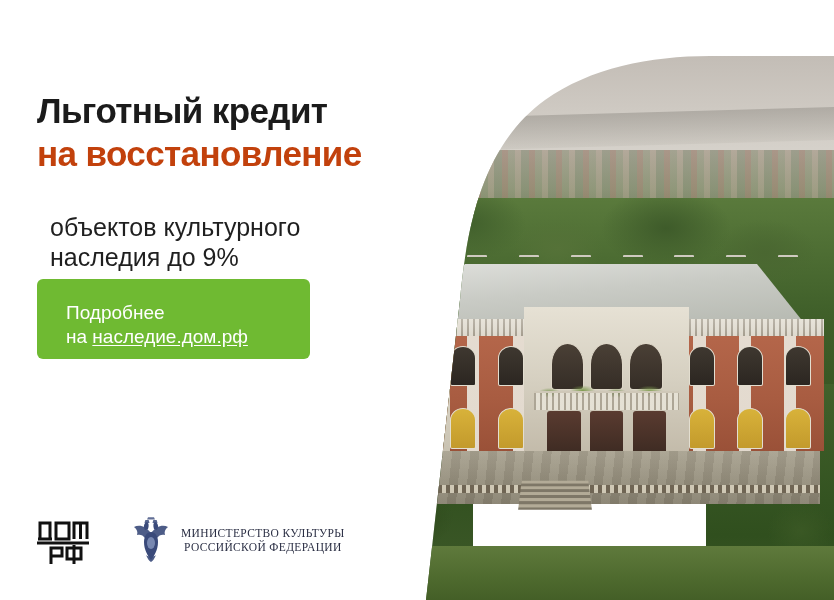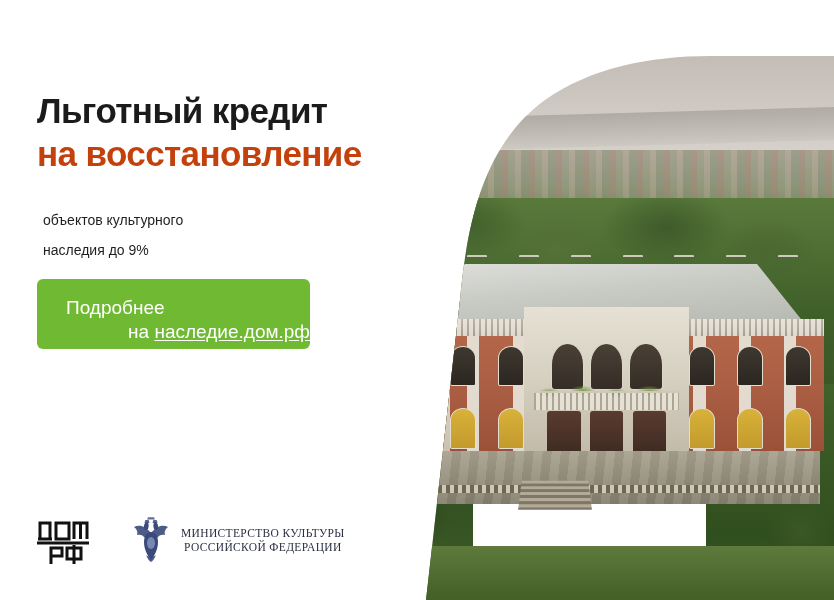--- a/index.html
+++ b/index.html
@@ -376,54 +376,53 @@
   }
   .headline .accent {
     color: #c2410c;
   }
 
   .subtitle {
     position: absolute;
     left: 37px;
     top: 188px;
     width: 300px;
-    margin: 6px;
-    font-size: 14px;
+    margin: 13px;
+    font-size: 25px;
     line-height: 30px;
     font-weight: normal;
     color: #1f1f1f;
   }
 
   .cta {
     position: absolute;
     left: 37px;
     top: 268px;
     width: 273px;
-    height: 70px;
+    height: 80px;
     box-sizing: border-box;
     padding: 11px 0 0 29px;
     background: #6fba32;
     border: none;
     border-radius: 6px;
     text-align: left;
     cursor: pointer;
     font-family: "Liberation Sans", sans-serif;
   }
   .cta-line1 {
     display: block;
     font-size: 19px;
     line-height: 24px;
     color: #ffffff;
   }
   .cta-line2 {
     display: block;
     font-size: 19px;
     line-height: 24px;
     color: #ffffff;
-    text-align: right;
   }
   .cta-link {
     text-decoration: underline;
     text-underline-offset: 2px;
   }
 
   
   .logos {
     position: absolute;
     left: 35px;

